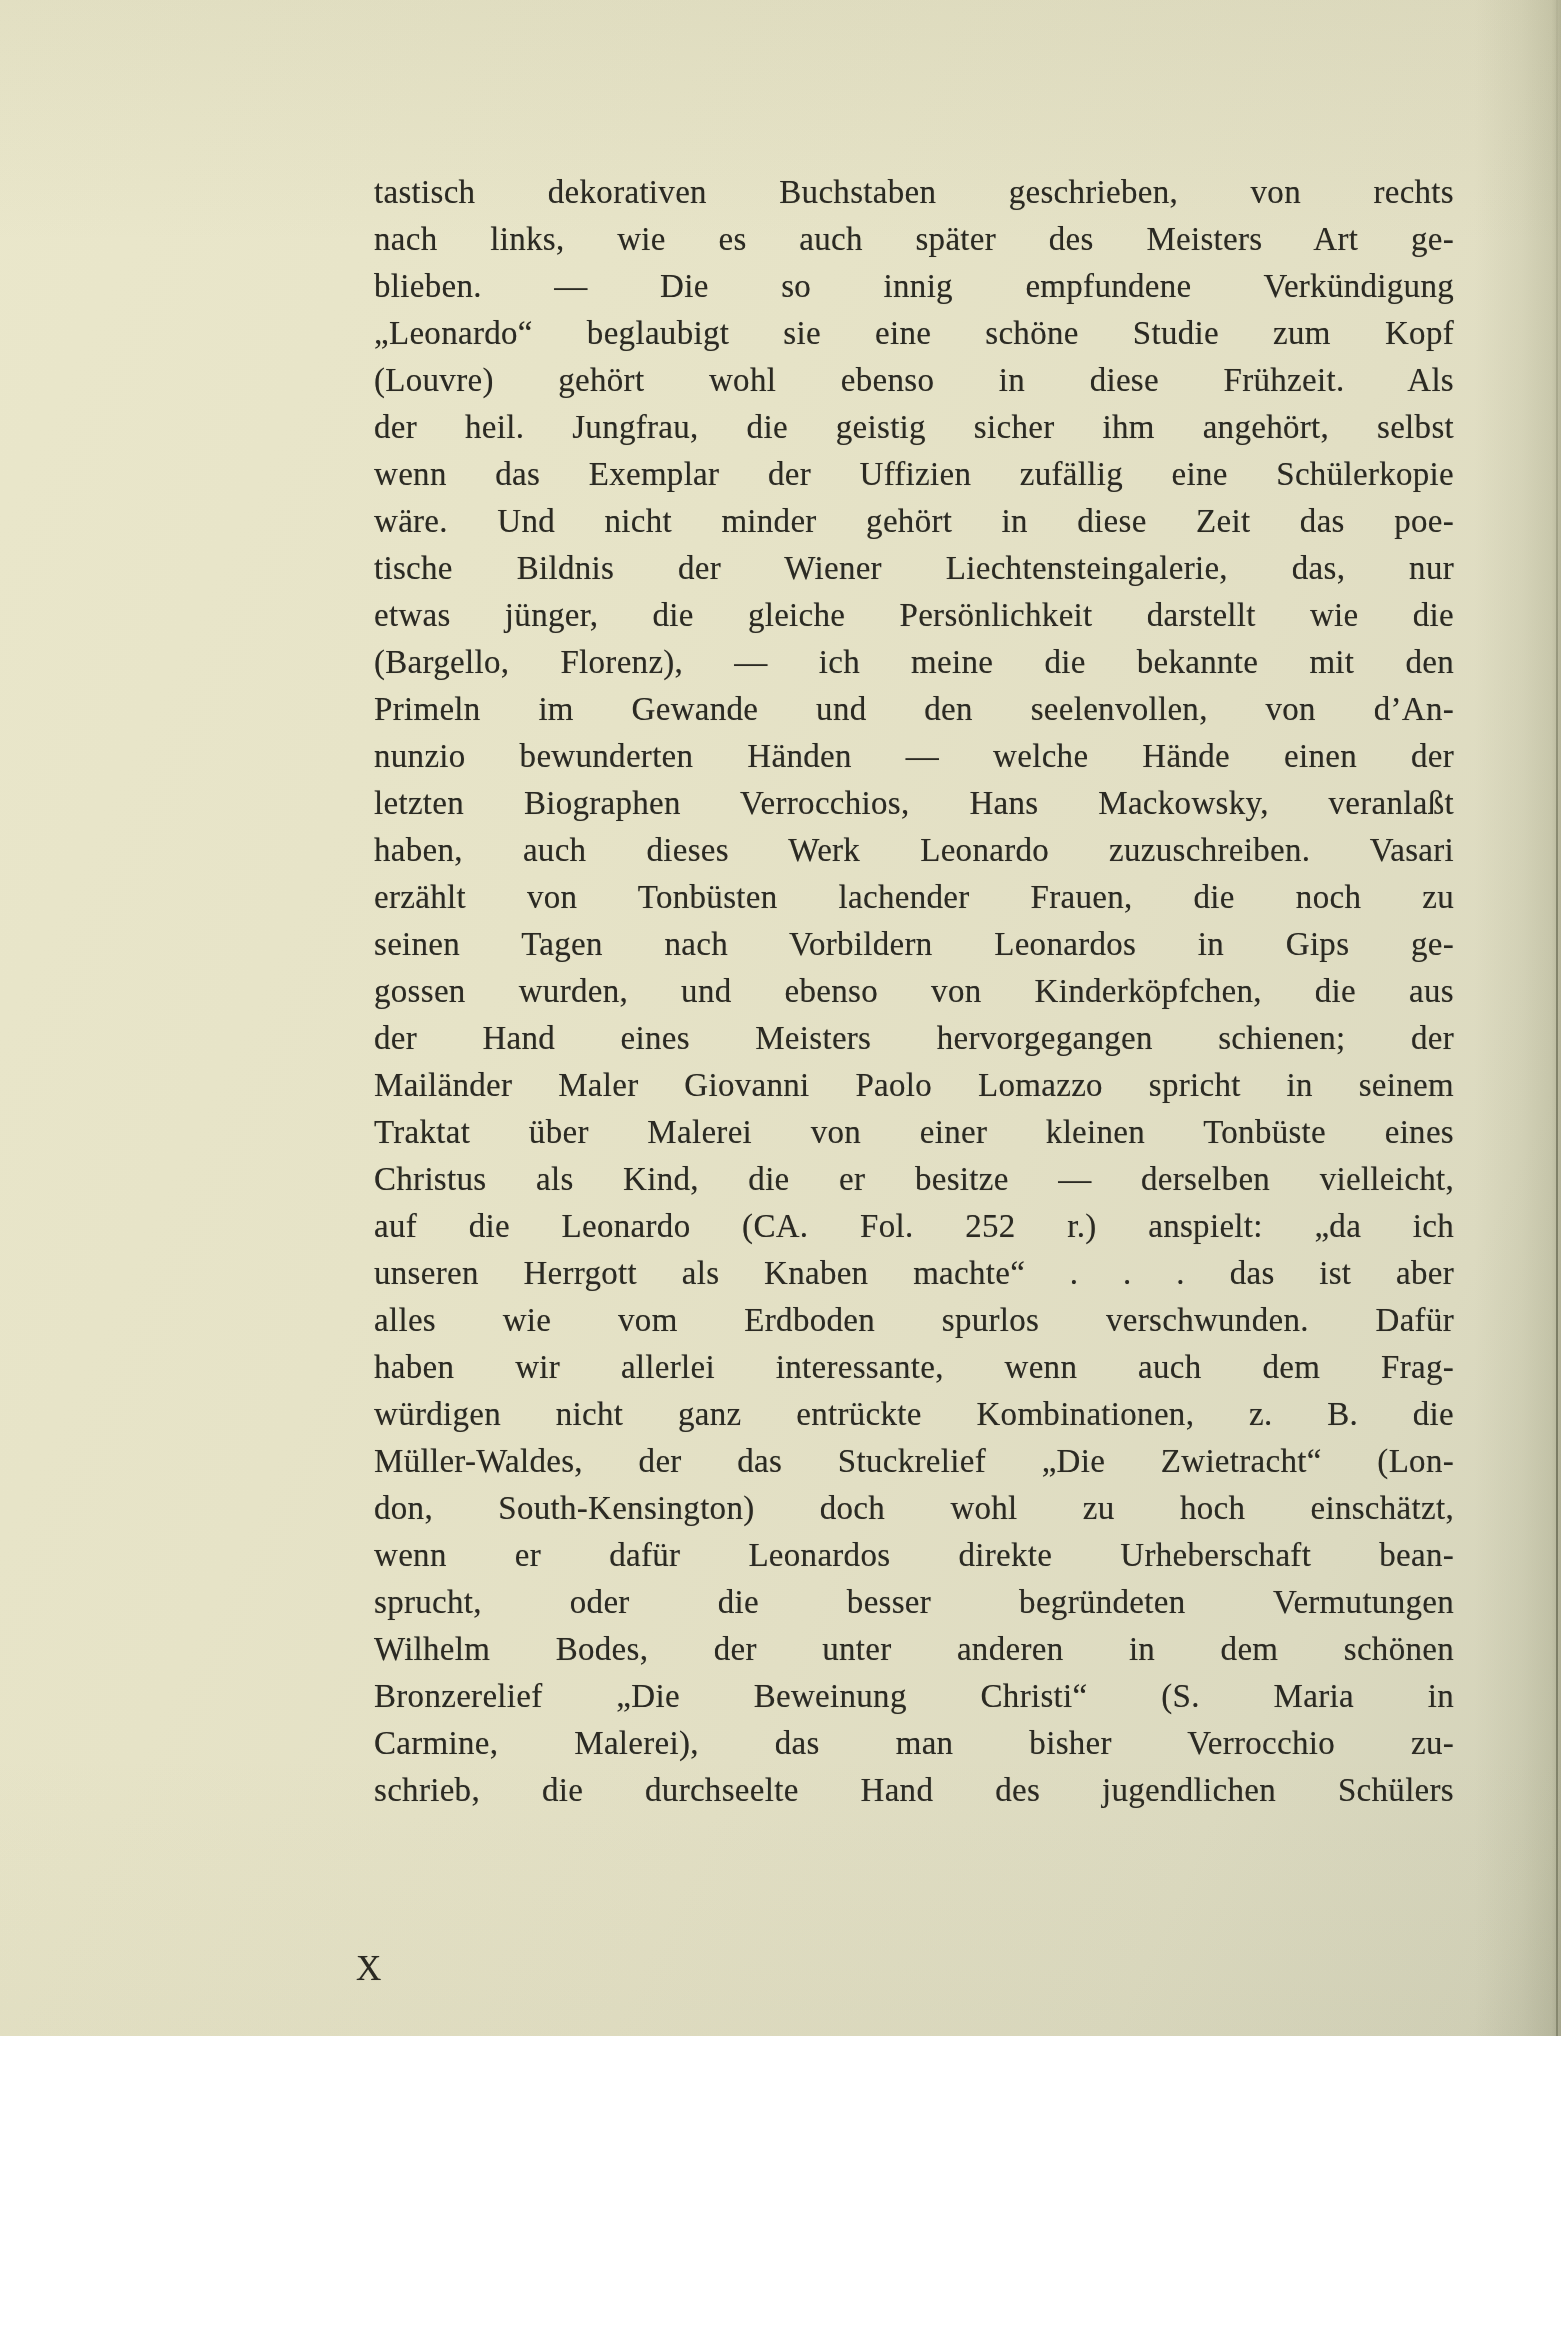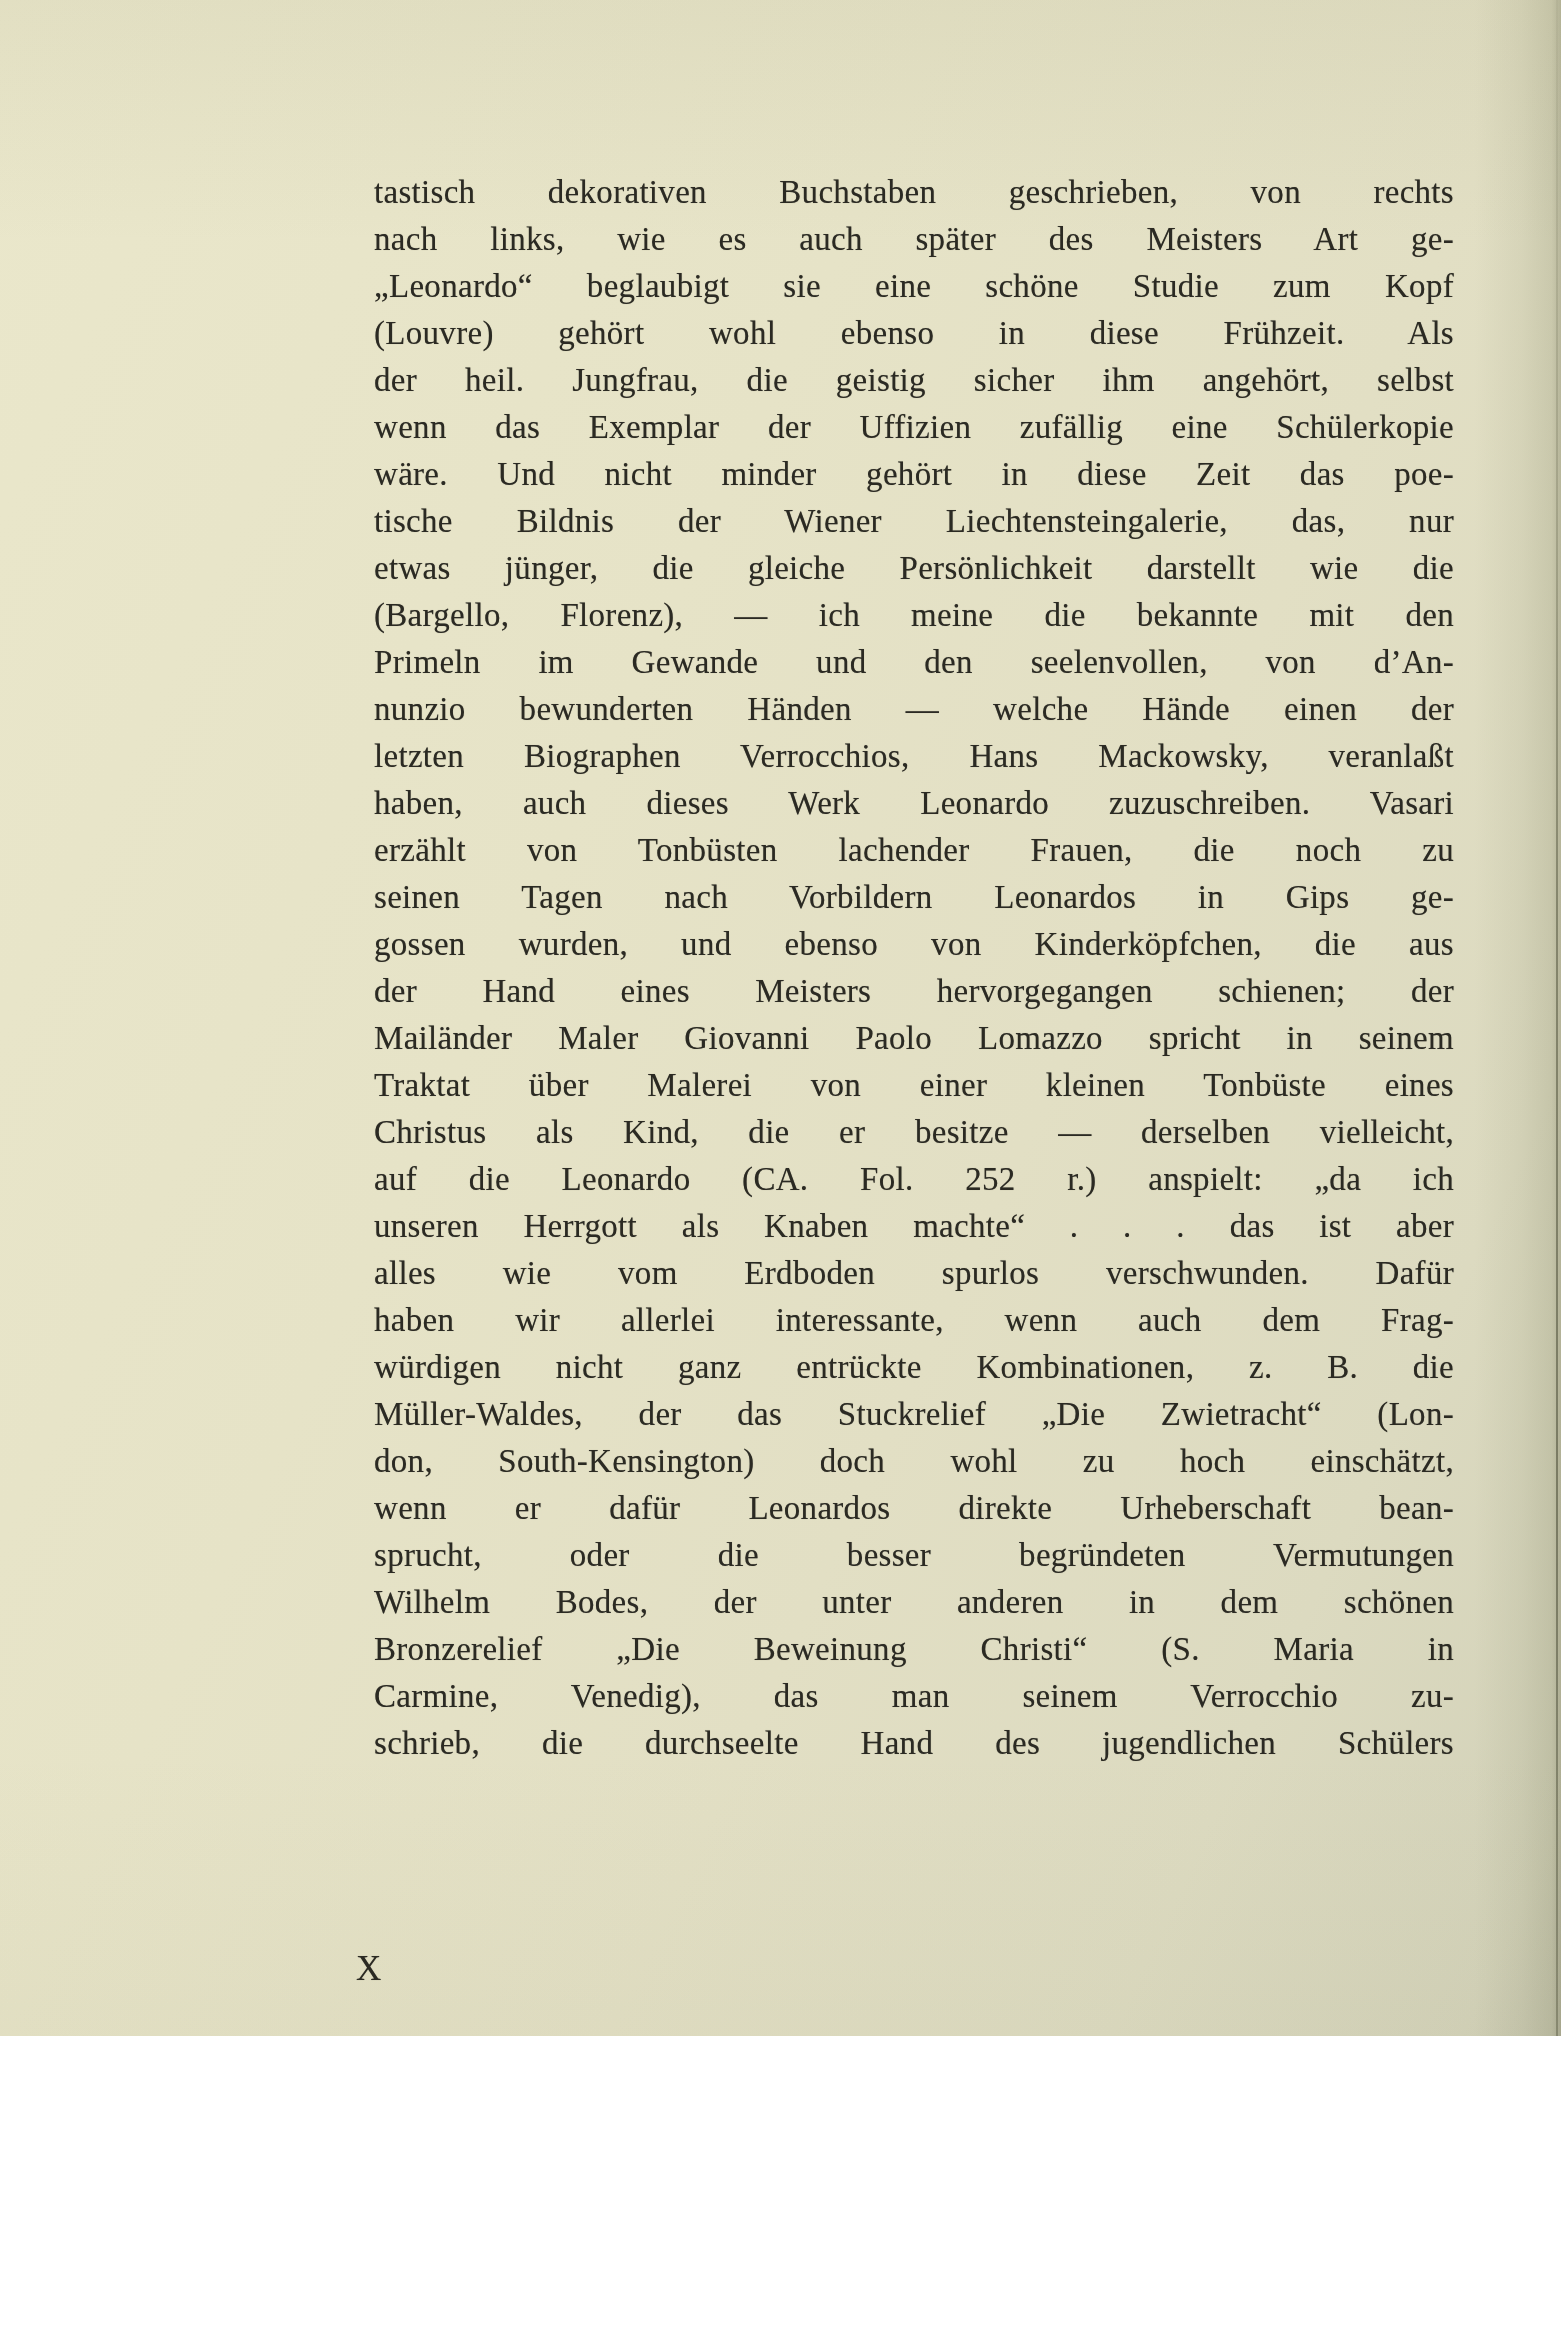--- a/index.html
+++ b/index.html
@@ -111,20 +111,21 @@
 </head>
 <body>
 
 <div class="page">
   <div class="edge-right"></div>
   <div class="edge-line"></div>
 
   <div class="text-block">
       <div class="line">tastisch dekorativen Buchstaben geschrieben, von rechts</div>
       <div class="line">nach links, wie es auch später des Meisters Art ge-</div>
+      <div class="line">blieben. — Die so innig empfundene Verkündigung</div>
       <div class="line">„Leonardo“ beglaubigt sie eine schöne Studie zum Kopf</div>
       <div class="line">(Louvre) gehört wohl ebenso in diese Frühzeit.  Als</div>
       <div class="line">der heil. Jungfrau, die geistig sicher ihm angehört, selbst</div>
       <div class="line">wenn das Exemplar der Uffizien zufällig eine Schülerkopie</div>
       <div class="line">wäre.  Und nicht minder gehört in diese Zeit das poe-</div>
       <div class="line">tische Bildnis der Wiener Liechtensteingalerie, das, nur</div>
       <div class="line">etwas jünger, die gleiche Persönlichkeit darstellt wie die</div>
       <div class="line">(Bargello, Florenz), — ich meine die bekannte mit den</div>
       <div class="line">Primeln im Gewande und den seelenvollen, von d’An-</div>
       <div class="line">nunzio bewunderten Händen — welche Hände einen der</div>
@@ -141,21 +142,21 @@
       <div class="line">unseren Herrgott als Knaben machte“ . . . das ist aber</div>
       <div class="line">alles wie vom Erdboden spurlos verschwunden.  Dafür</div>
       <div class="line">haben wir allerlei interessante, wenn auch dem Frag-</div>
       <div class="line">würdigen nicht ganz entrückte Kombinationen, z. B. die</div>
       <div class="line">Müller-Waldes, der das Stuckrelief „Die Zwietracht“ (Lon-</div>
       <div class="line">don, South-Kensington) doch wohl zu hoch einschätzt,</div>
       <div class="line">wenn er dafür Leonardos direkte Urheberschaft bean-</div>
       <div class="line">sprucht, oder die besser begründeten Vermutungen</div>
       <div class="line">Wilhelm Bodes, der unter anderen in dem schönen</div>
       <div class="line">Bronzerelief „Die Beweinung Christi“ (S. Maria in</div>
-      <div class="line">Carmine, Venedig), das man seinem Verrocchio zu-</div>
+      <div class="line">Carmine, Malerei), das man bisher Verrocchio zu-</div>
       <div class="line">schrieb, die durchseelte Hand des jugendlichen Schülers</div>
     </div>
 
   <div class="page-number">X</div>
 
   <div class="ink-speck"></div>
 </div>
 
 
 </body></html>

